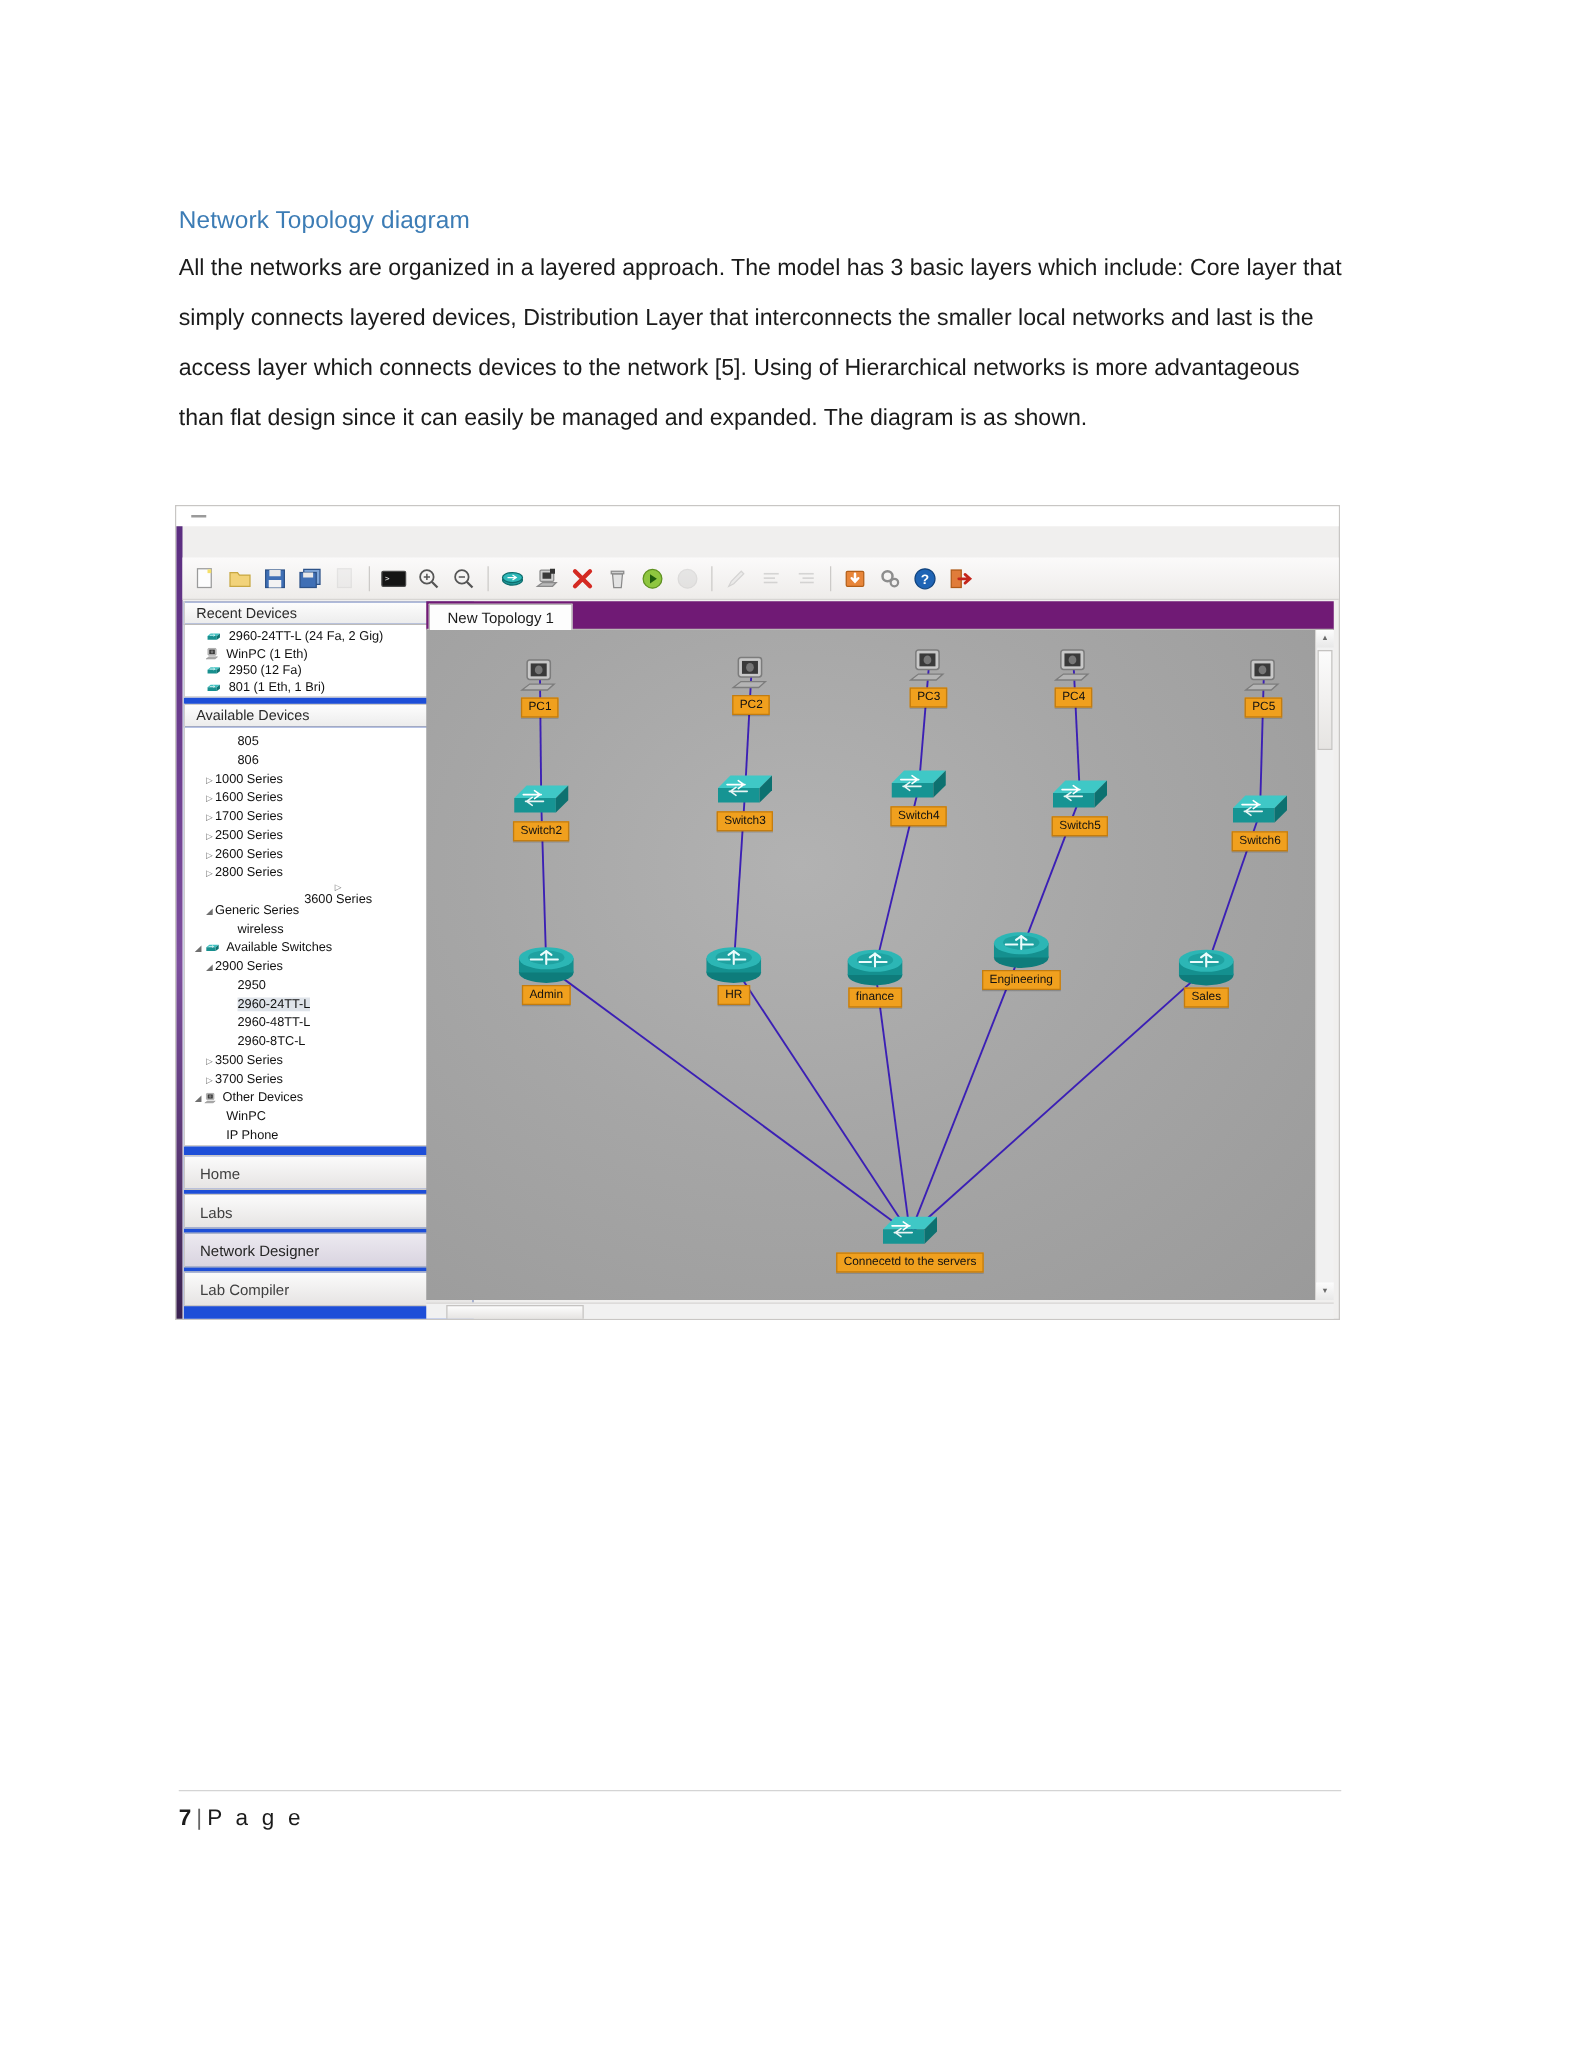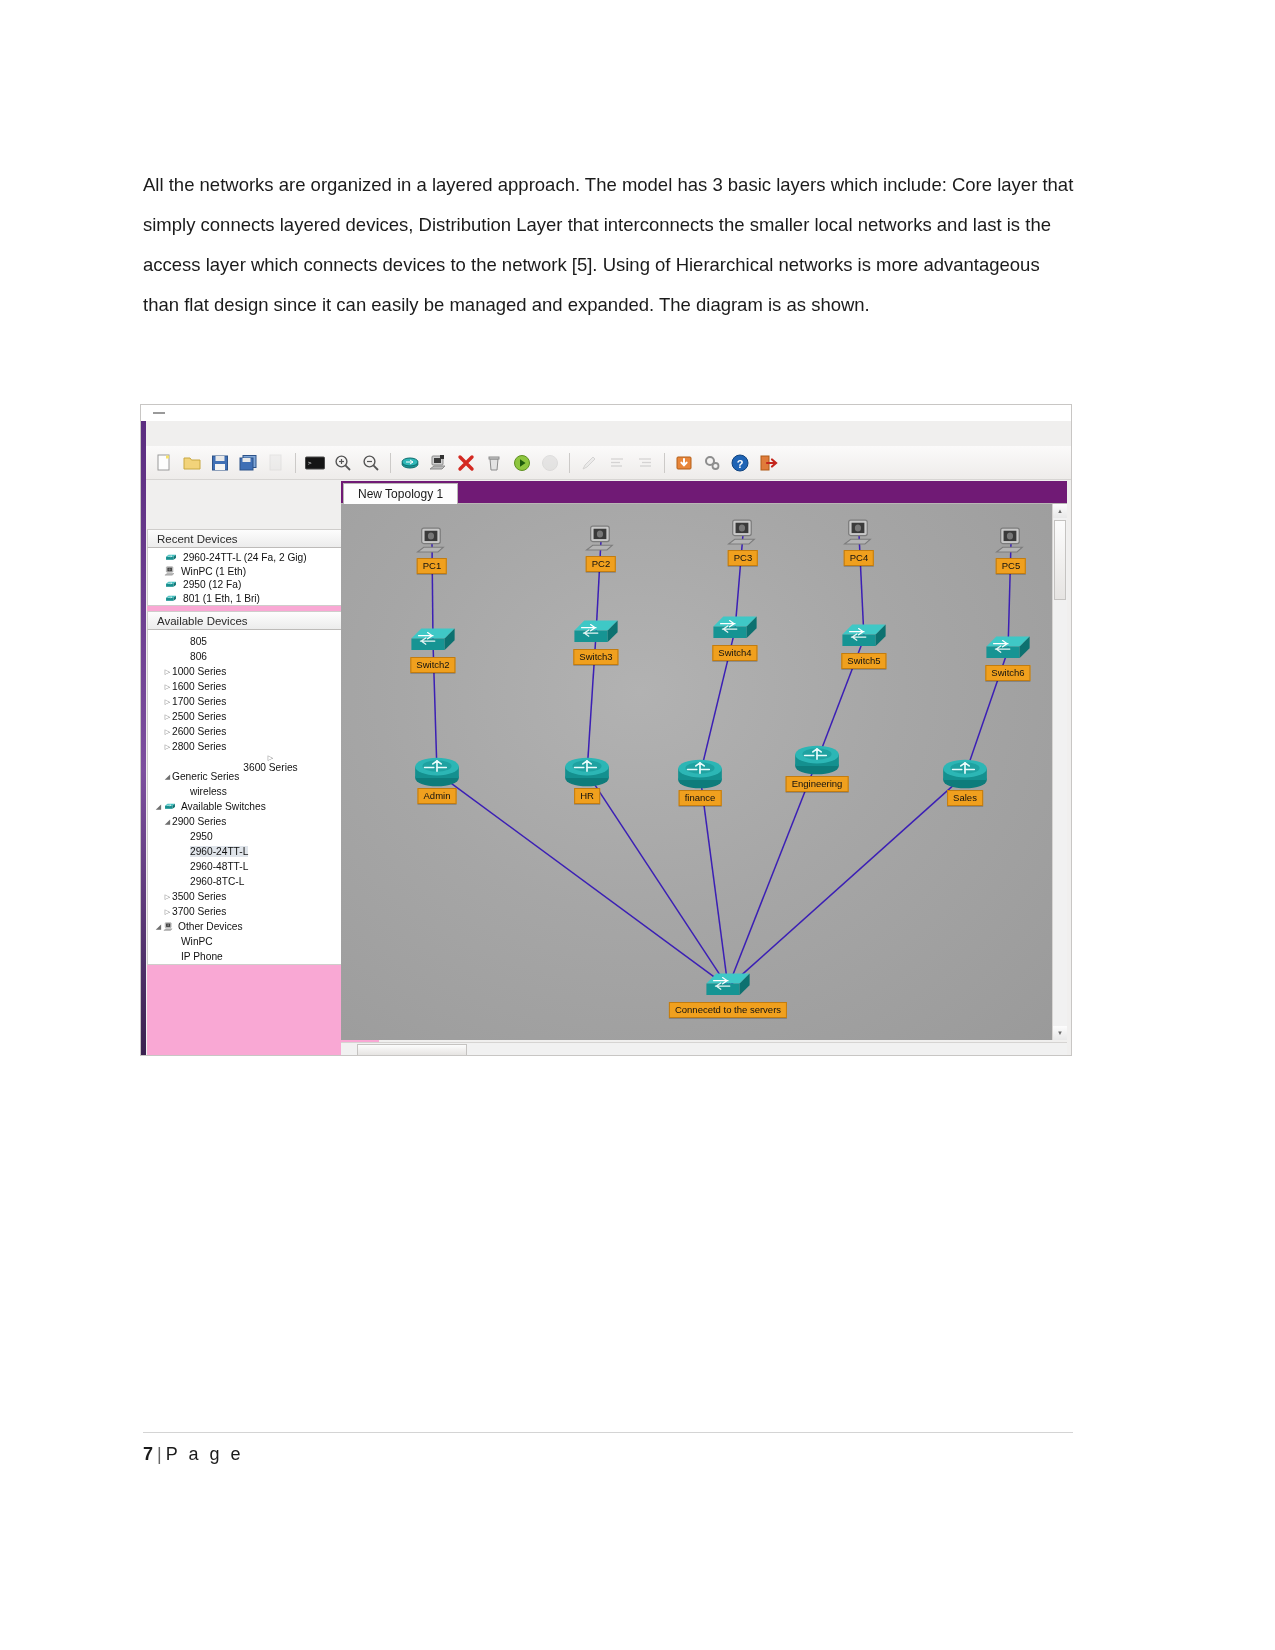--- a/index.html
+++ b/index.html
@@ -91,22 +91,21 @@
     width:26px;height:26px;margin:0 1px;
     display:flex;align-items:center;justify-content:center;
     position:relative;
   }
   .tb-sep{width:1px;height:20px;background:#cccac8;margin:0 5px;}
   .tb-pad{width:4px;}
 
   
   .leftpanel{
     position:absolute;left:6px;top:76px;width:232px;height:576px;
-    background:#f9a8d4;
-    margin-top:48px;
+    background:#1d4ed8;
   }
   .panel-header{
     height:19px;line-height:19px;
     background:linear-gradient(180deg,#fdfdfd 0%,#ececec 100%);
     border:1px solid #cfcdcb;
     border-bottom:1px solid #bdbbb9;
     box-sizing:border-box;
     font-size:11.5px;color:#2a2a2a;
     padding-left:9px;
   }
@@ -225,20 +224,21 @@
     box-shadow:0 1px 0 rgba(0,0,0,.18);
   }
   svg.wires{position:absolute;left:0;top:0;width:712px;height:536px;}
 </style>
 </head>
 <body>
 
 <div class="page">
 
   <div class="doc-body">
+    <div class="doc-heading">Network Topology diagram</div>
     <p class="doc-para">All the networks are organized in a layered approach. The model has 3 basic layers which include: Core layer that simply connects layered devices, Distribution Layer that interconnects the smaller local networks and last is the access layer which connects devices to the network [5]. Using of Hierarchical networks is more advantageous than flat design since it can easily be managed and expanded. The diagram is as shown.</p>
   </div>
 
   <div class="app">
 
     <div class="app-topstrip"></div>
     <div class="leftspine-b"></div>
 
 
     <div class="toolbar">
@@ -555,20 +555,26 @@
           <div class="scrollbar">
             <div class="sb-arrow">▲</div>
             <div class="sb-thumb">
                 <span class="sb-grip"></span>
               </div>
             <div class="sb-arrow bottom">▼</div>
           </div>
         </div>
       </div>
 
+      <div class="sidebtns" id="side-buttons">
+          <div class="sidebtn">Home</div>
+          <div class="sidebtn">Labs</div>
+          <div class="sidebtn active">Network Designer</div>
+          <div class="sidebtn">Lab Compiler</div>
+        </div>
     </div>
 
     <div class="canvaswrap">
       <div class="tabstrip">
         <div class="tab">New Topology 1</div>
       </div>
       <div class="canvas">
         <svg class="wires" id="wires">
             <line x1="91" y1="38.5" x2="92" y2="138.15" stroke="#3b1fb5" stroke-width="1.5"></line>
             <line x1="260" y1="36.5" x2="255" y2="130.15" stroke="#3b1fb5" stroke-width="1.5"></line>

